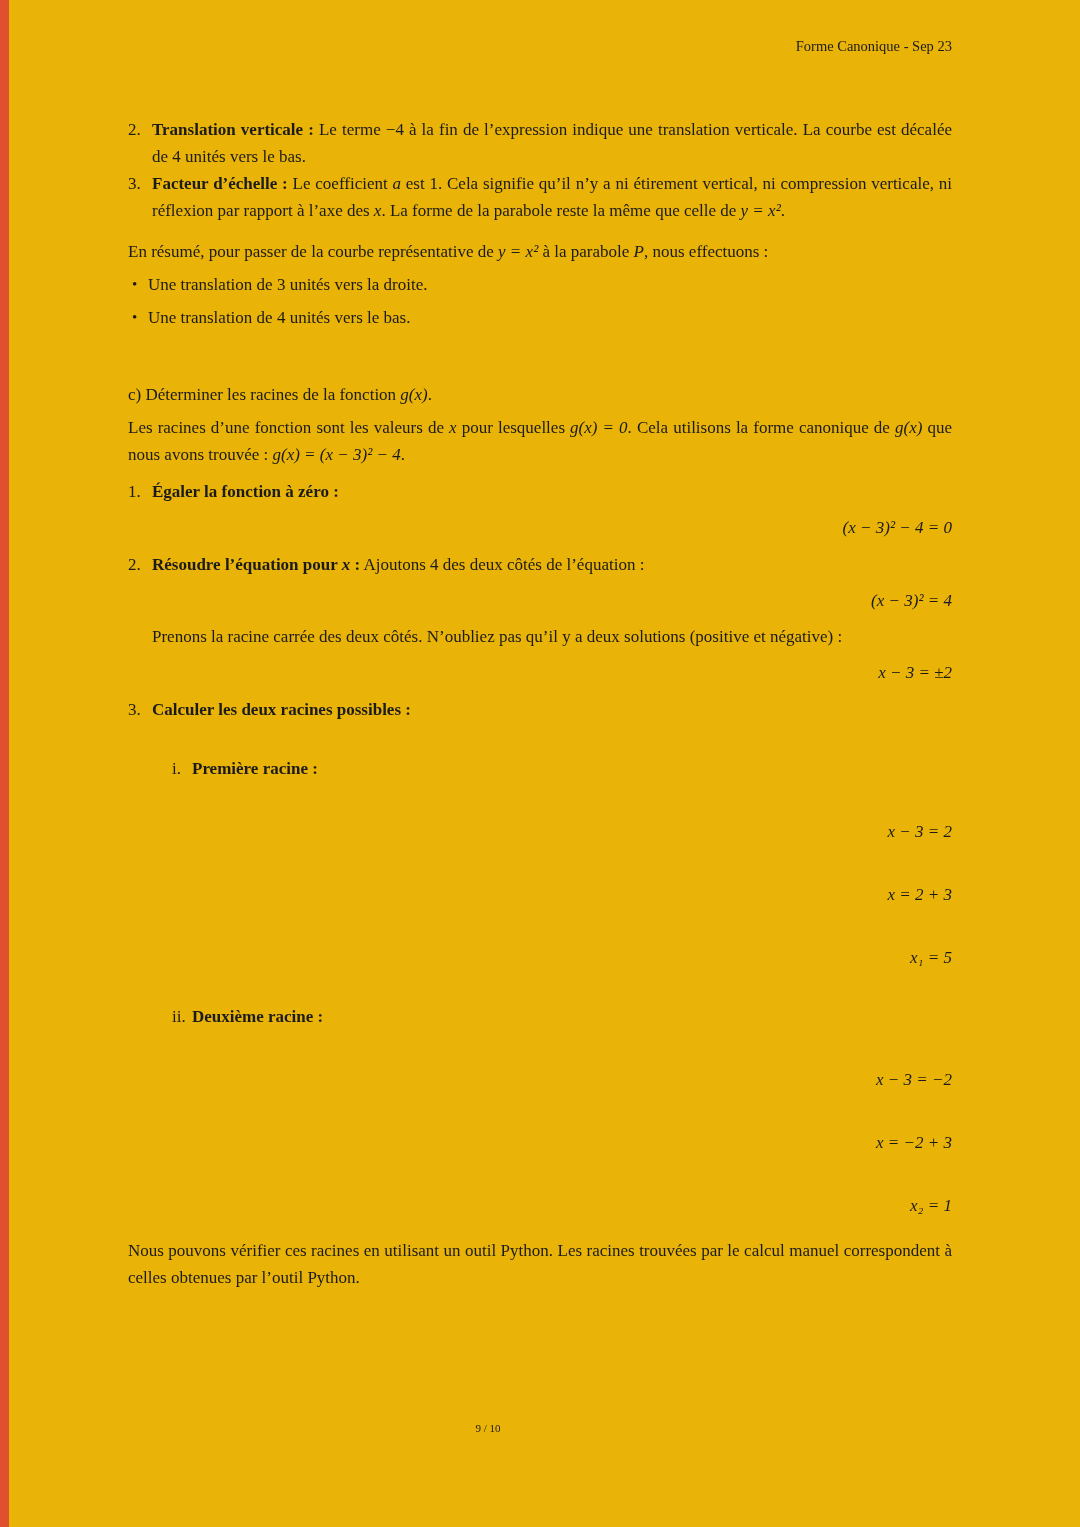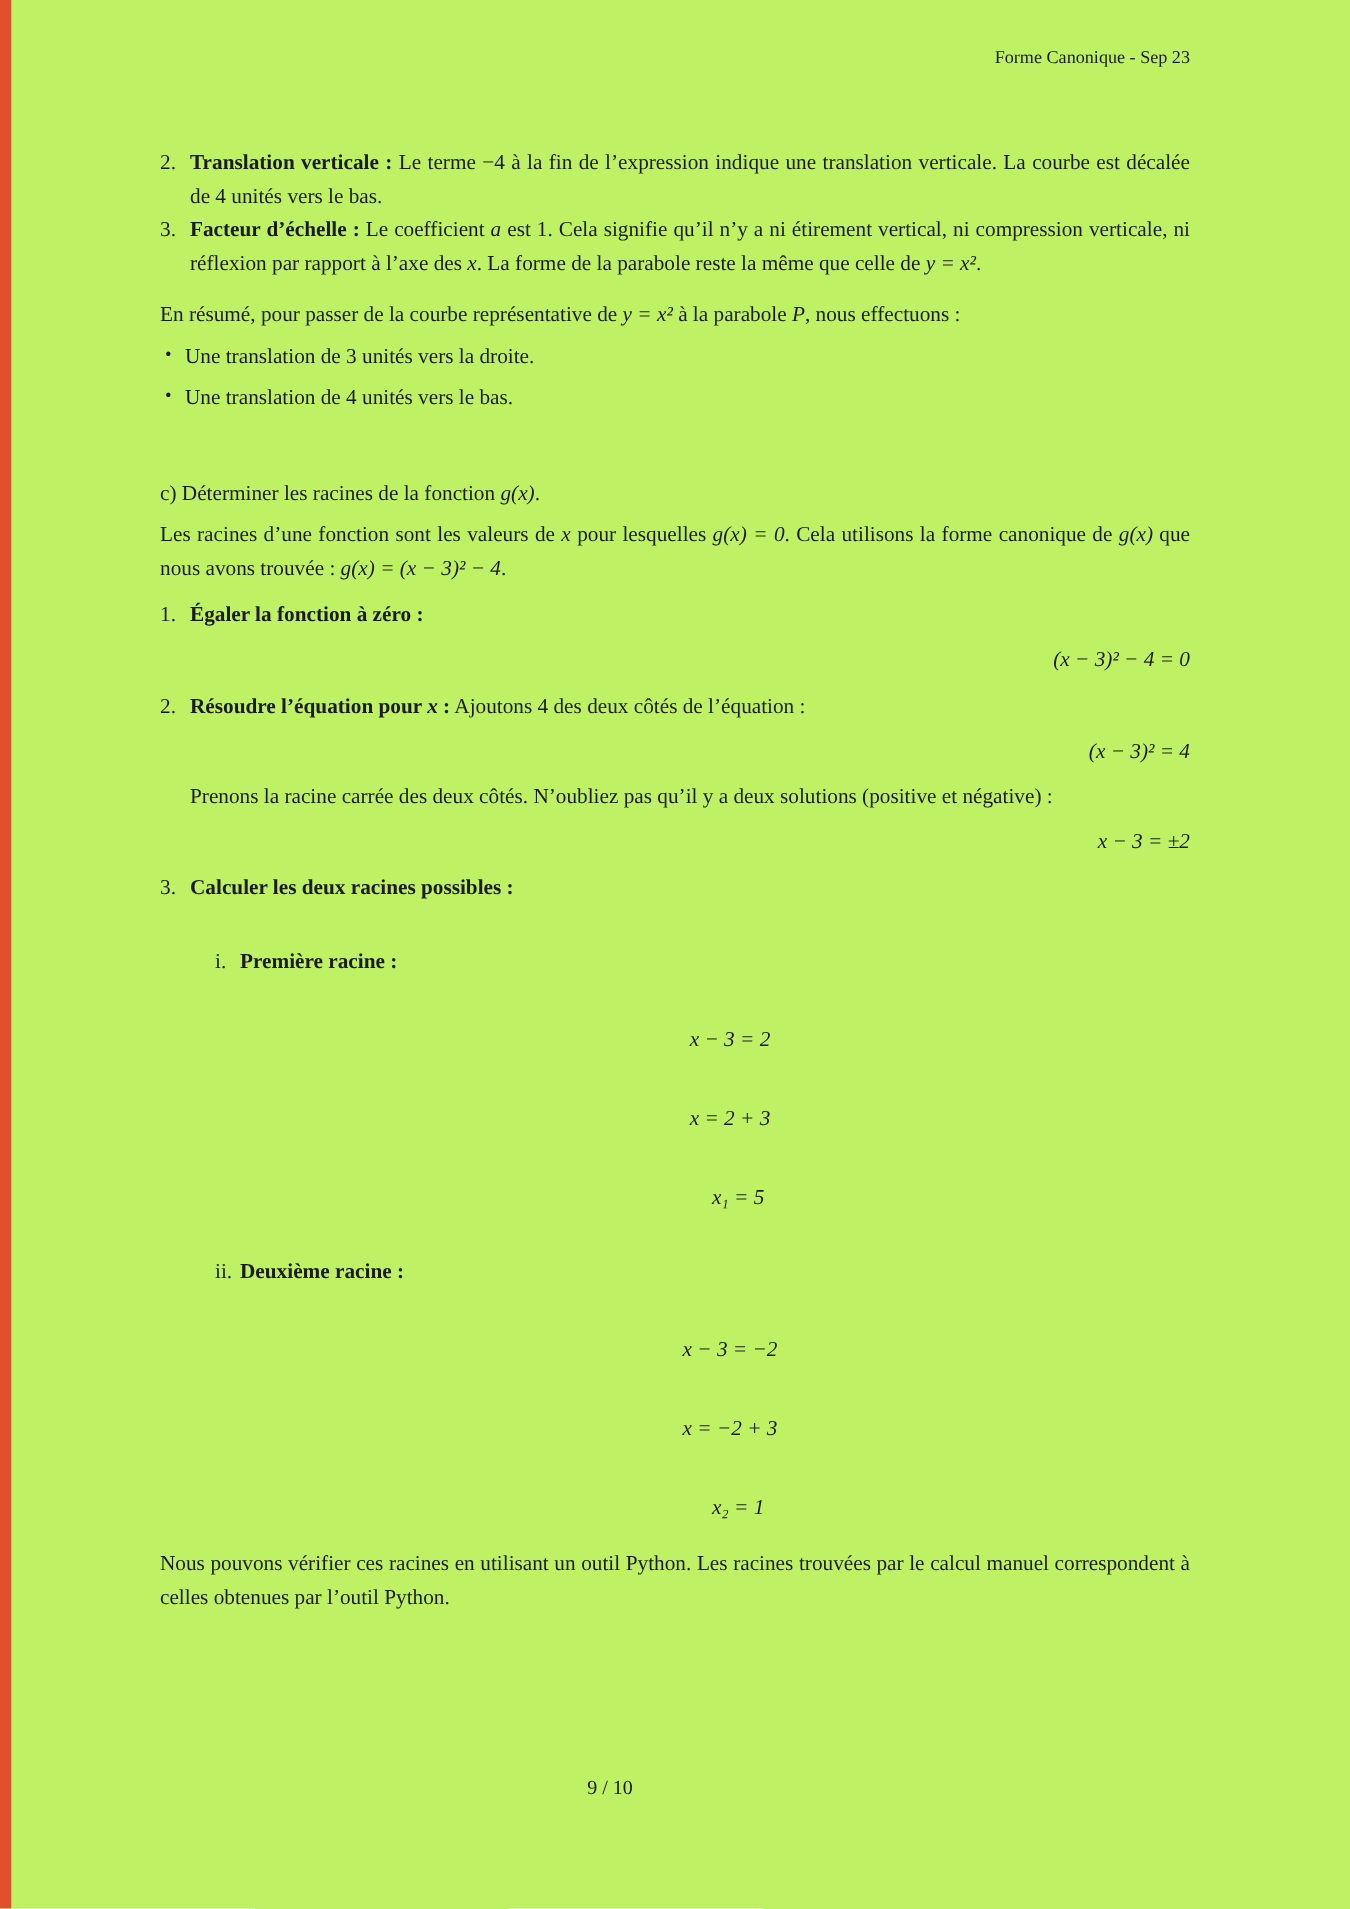--- a/index.html
+++ b/index.html
@@ -1,17 +1,17 @@
 <!DOCTYPE html>
 <html><head>
 <meta charset="utf-8">
 <style>
   html,body { margin:0; padding:0; background:#ffffff; }
   .page {
-    position:relative; width:1080px; height:1527px; background:#bef264;
+    position:relative; width:1080px; height:1527px; background:#eab308;
     font-family:"Liberation Serif","DejaVu Serif",serif; color:#1b1b1b;
     overflow:hidden;
   }
   .accent { position:absolute; left:0; top:0; width:9px; height:1527px; background:#e0502e; }
   .header {
     position:absolute; top:36px; left:128px; width:824px;
     text-align:right; font-size:14.5px; line-height:20px;
   }
   .main {
     position:absolute; top:116px; left:128px; width:824px;
@@ -28,26 +28,26 @@
   .bullet-li { display:flex; margin-top:6px; }
   .bullet-li::before { content:"•"; flex:none; width:16px; margin-left:4px; font-size:15px; }
   .heading-c { margin-top:50px; font-weight:normal; }
   .intro { margin-top:6px; }
   .step { margin-top:10px; }
   .eq { text-align:right; margin:9px 0; font-style:italic; }
   .note { margin-left:24px; margin-top:4px; }
   .radicand { border-top:1.4px solid #1b1b1b; padding:0 1px; }
   .rli { display:flex; margin:32px 0 0 44px; }
   .rnum { flex:none; width:20px; }
-  .subeq { margin:36px 0 0 88px; font-style:italic; text-align:center; }
+  .subeq { margin:36px 0 0 88px; font-style:italic; text-align:right; }
   .subeq.more { margin-left:101px; }
   .conclusion { margin-top:18px; }
   .footer {
     position:absolute; top:1422px; left:0; width:976px;
-    text-align:center; font-size:16px;
+    text-align:center; font-size:11px;
   }
 </style>
 </head>
 <body>
 
 <div class="page">
   <div class="accent"></div>
 
   <div class="header">
     <span>Forme Canonique - Sep 23</span>

